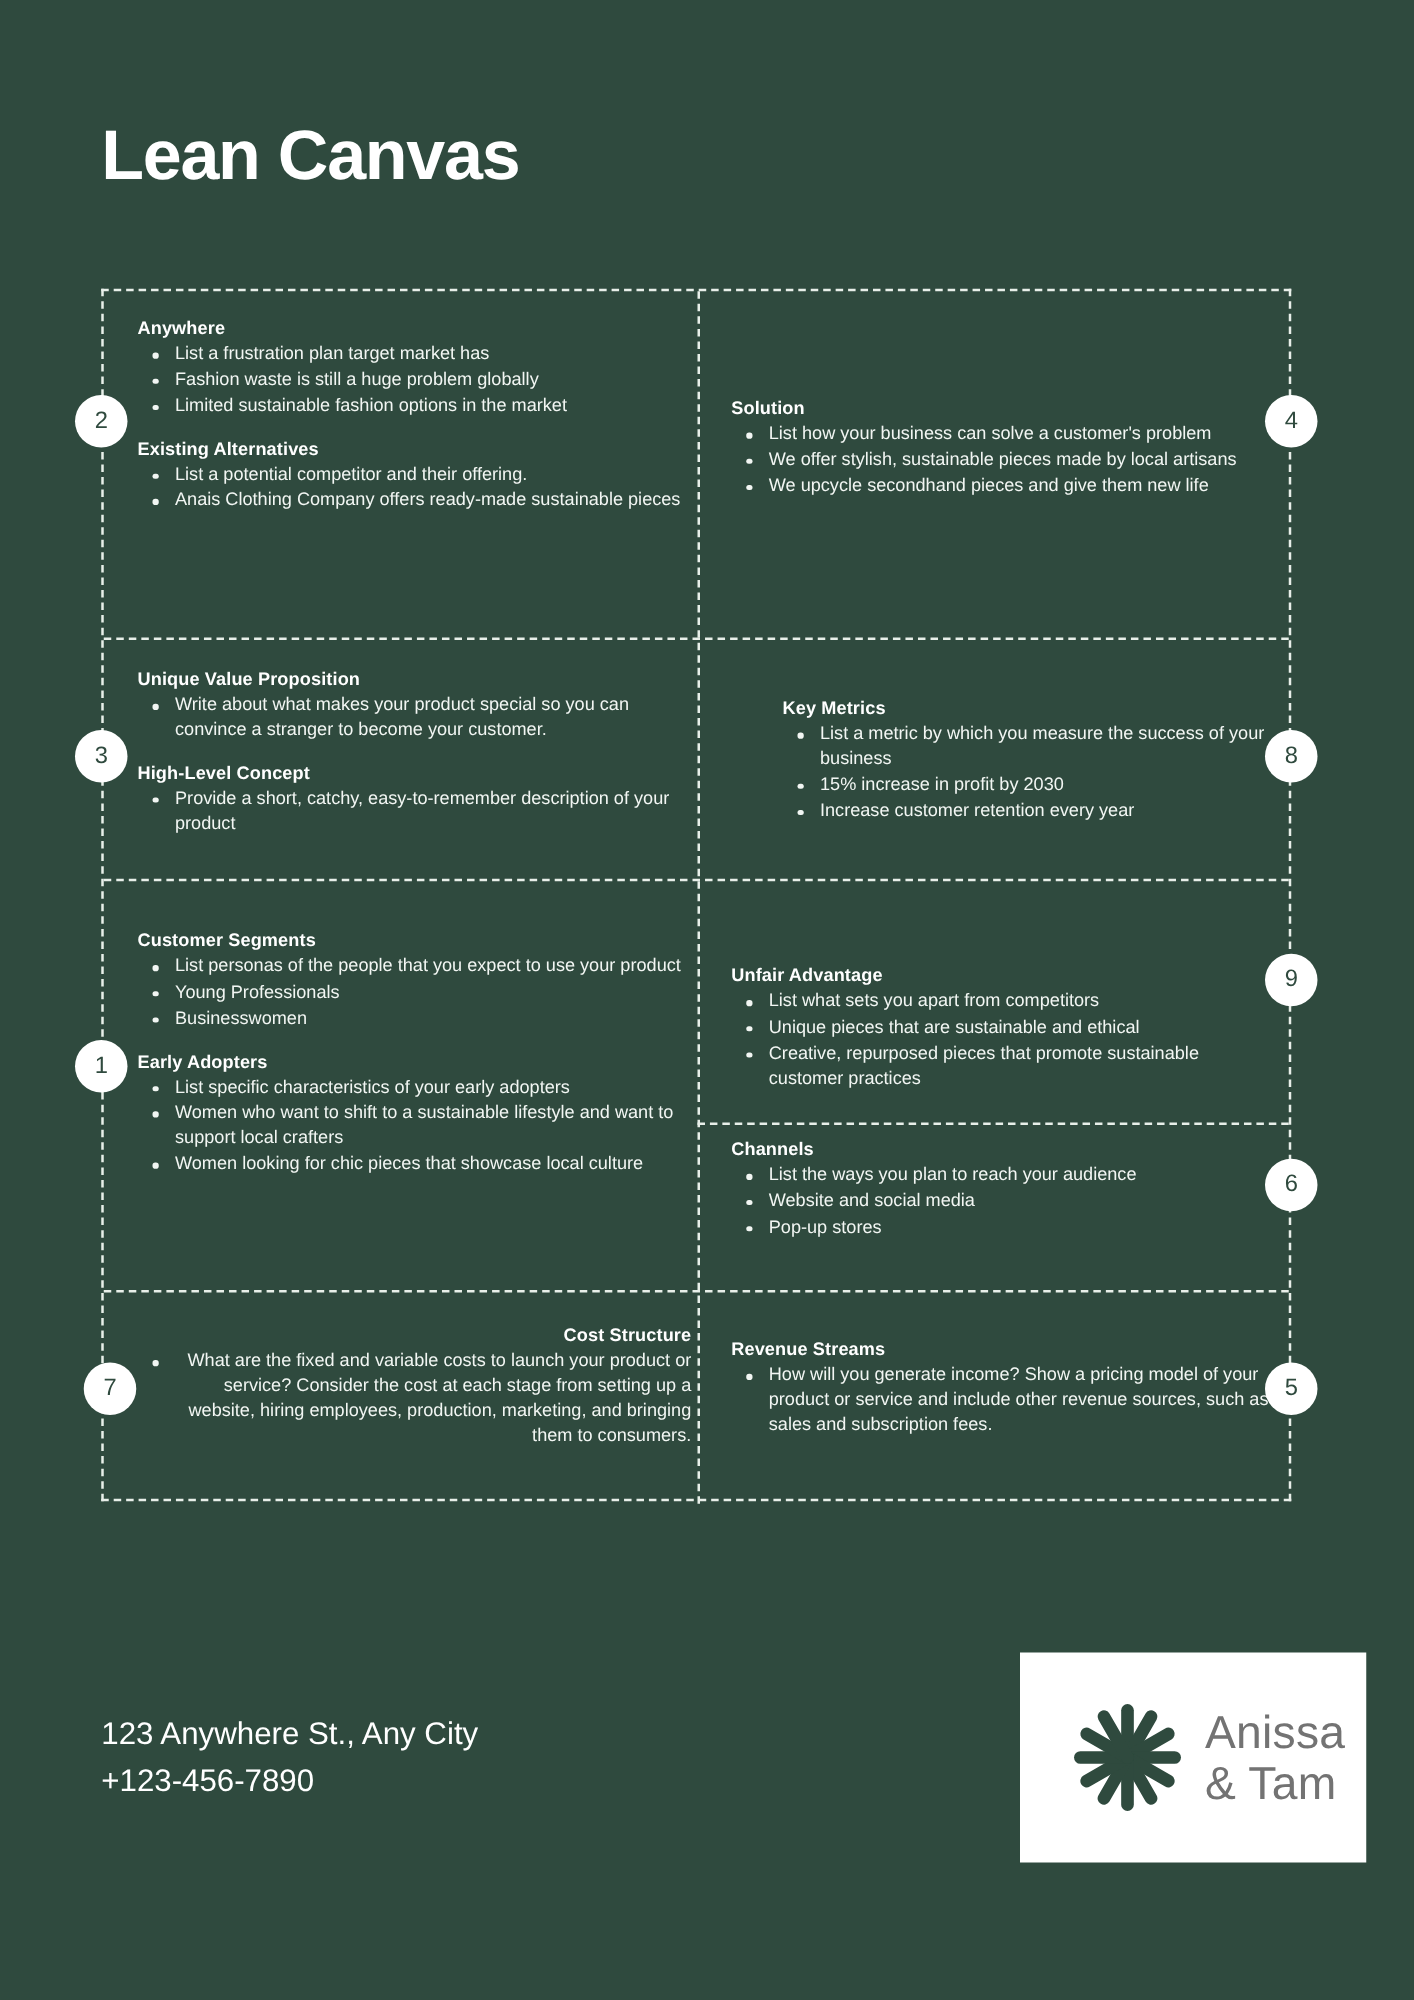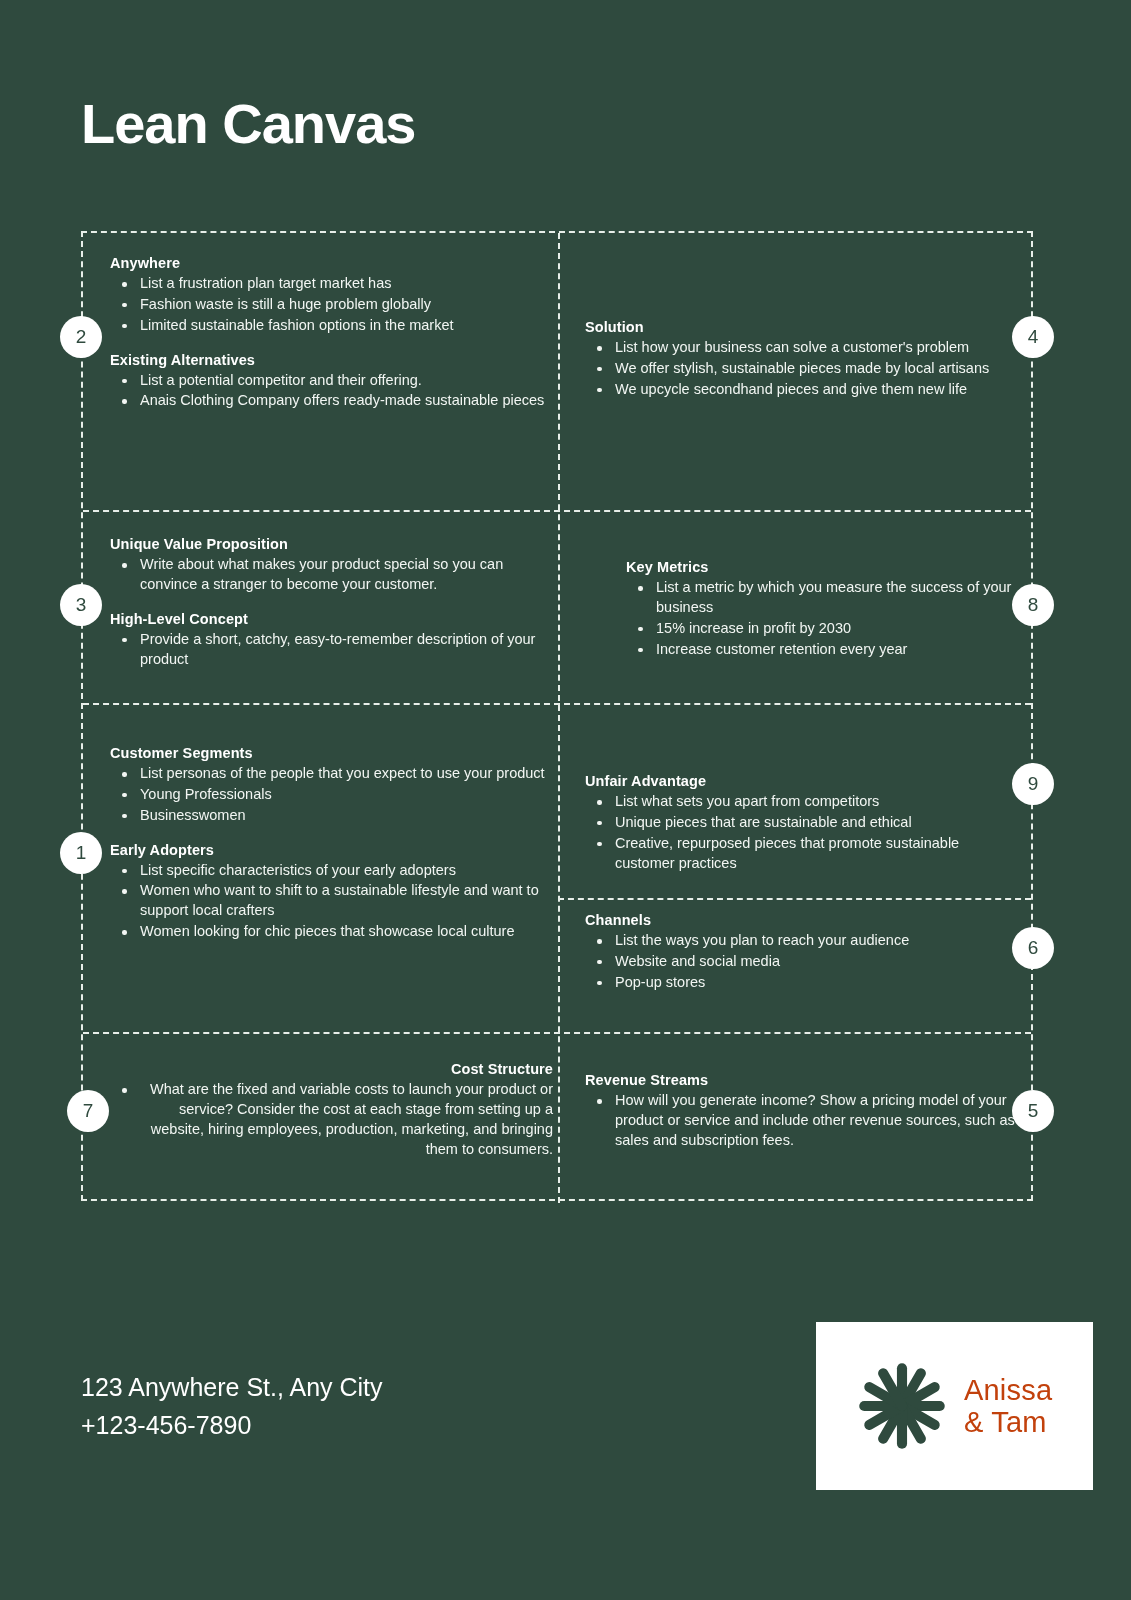--- a/index.html
+++ b/index.html
@@ -112,22 +112,22 @@
     left:816px; top:1322px;
     width:277px; height:168px;
     background:#ffffff;
     display:flex;
     align-items:center;
     gap:16px;
     padding-left:40px;
   }
   .logo-mark { width:92px; height:92px; flex:0 0 auto; }
   .logo-text {
-    color:#c2410c;
-    font-size:29px;
+    color:#737373;
+    font-size:37px;
     line-height:1.12;
     font-weight:400;
     letter-spacing:0.2px;
   }
 </style>
 </head>
 <body>
 
 <div class="page">
 

